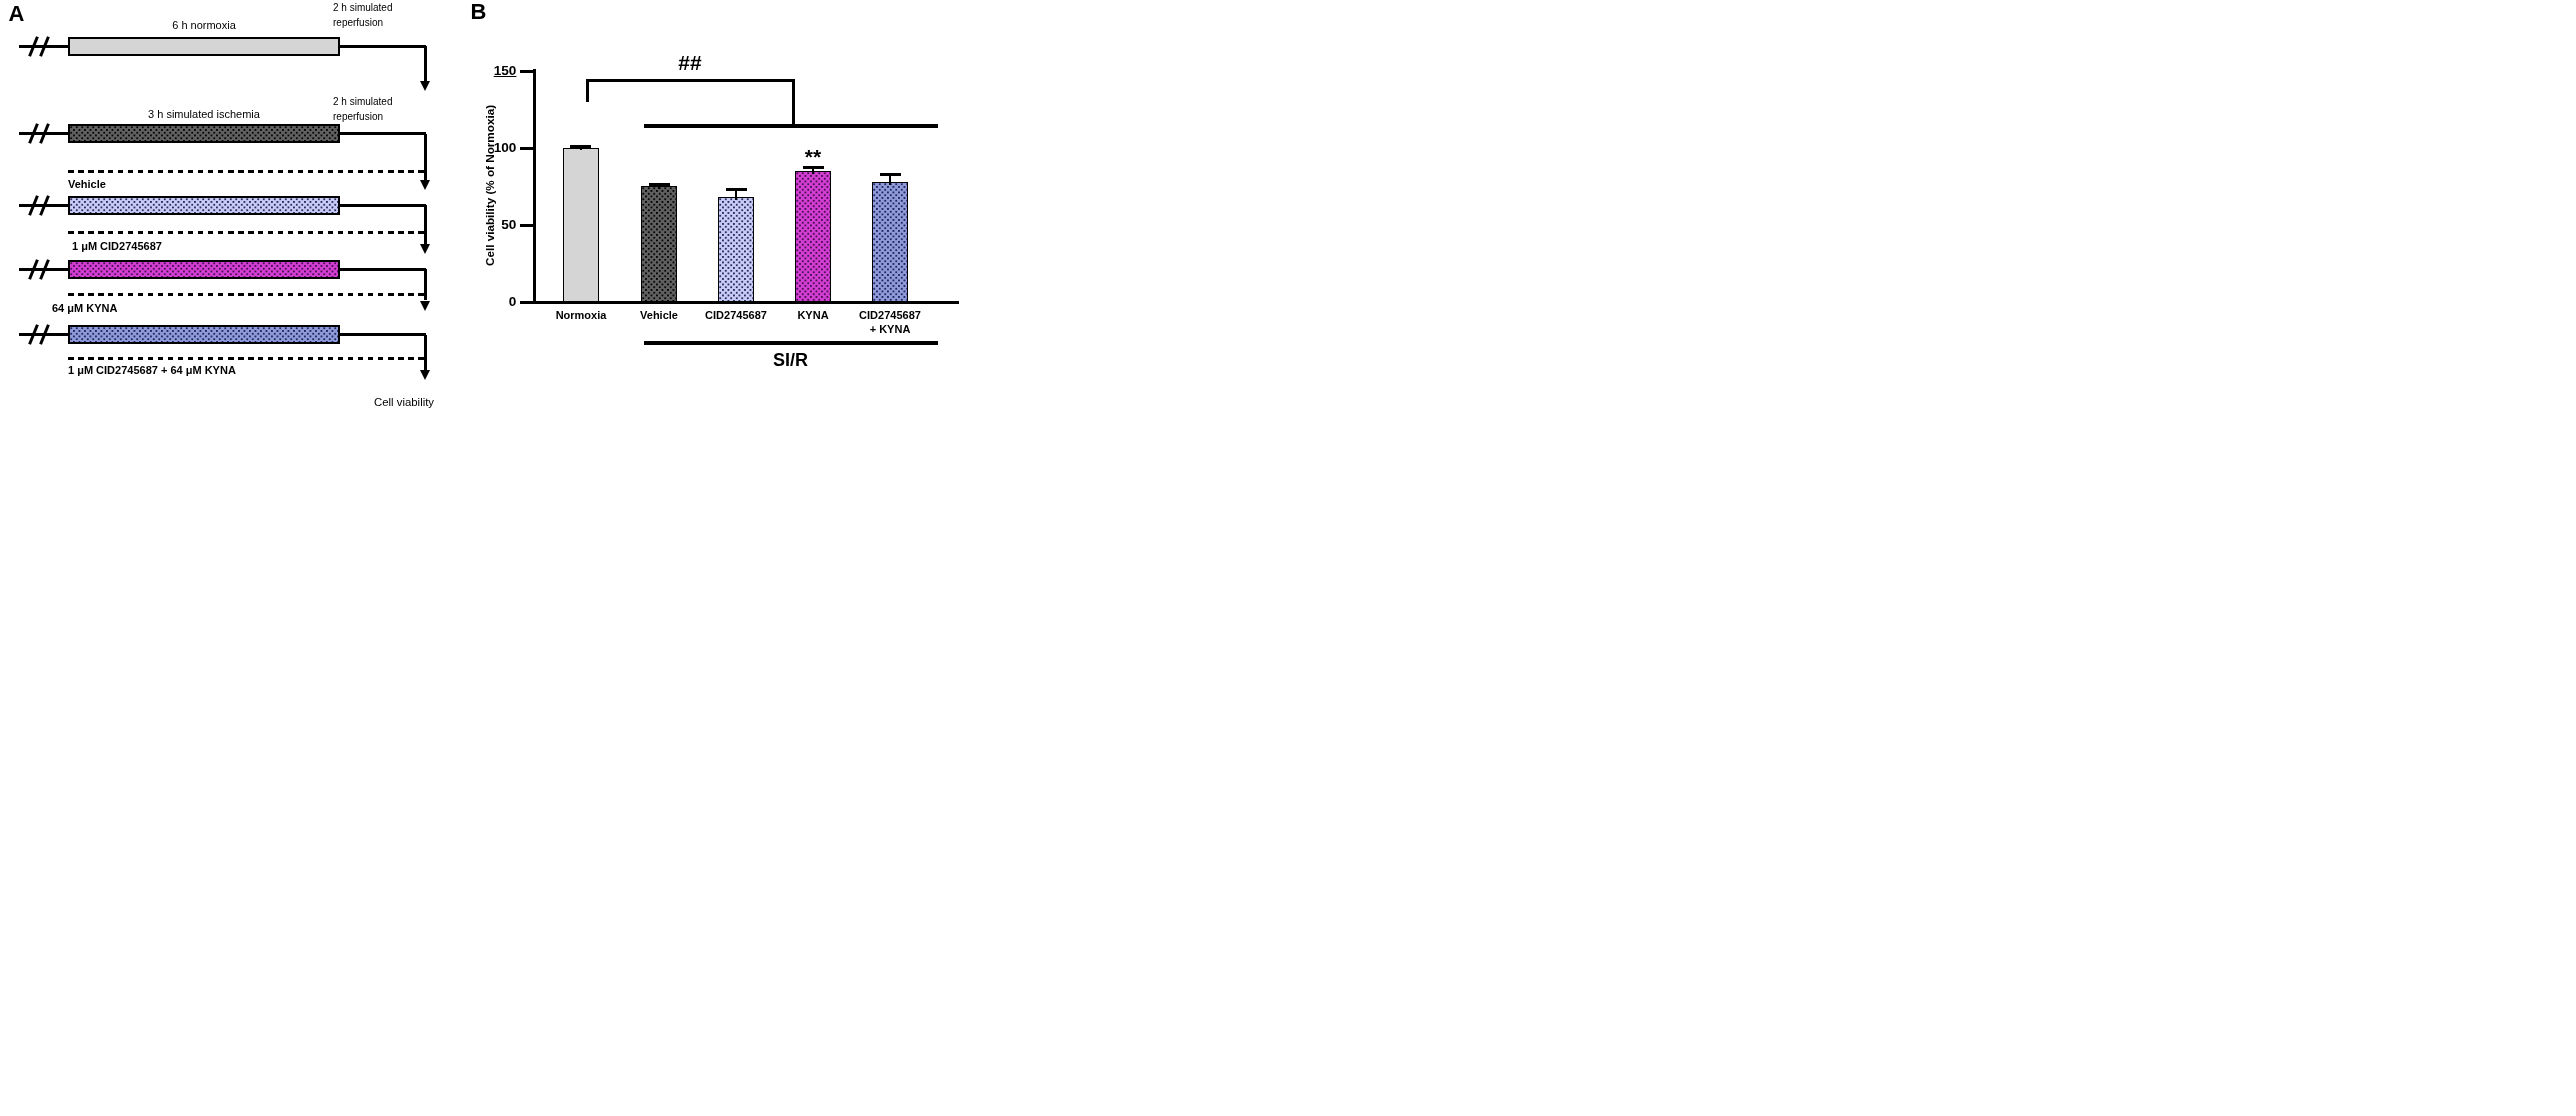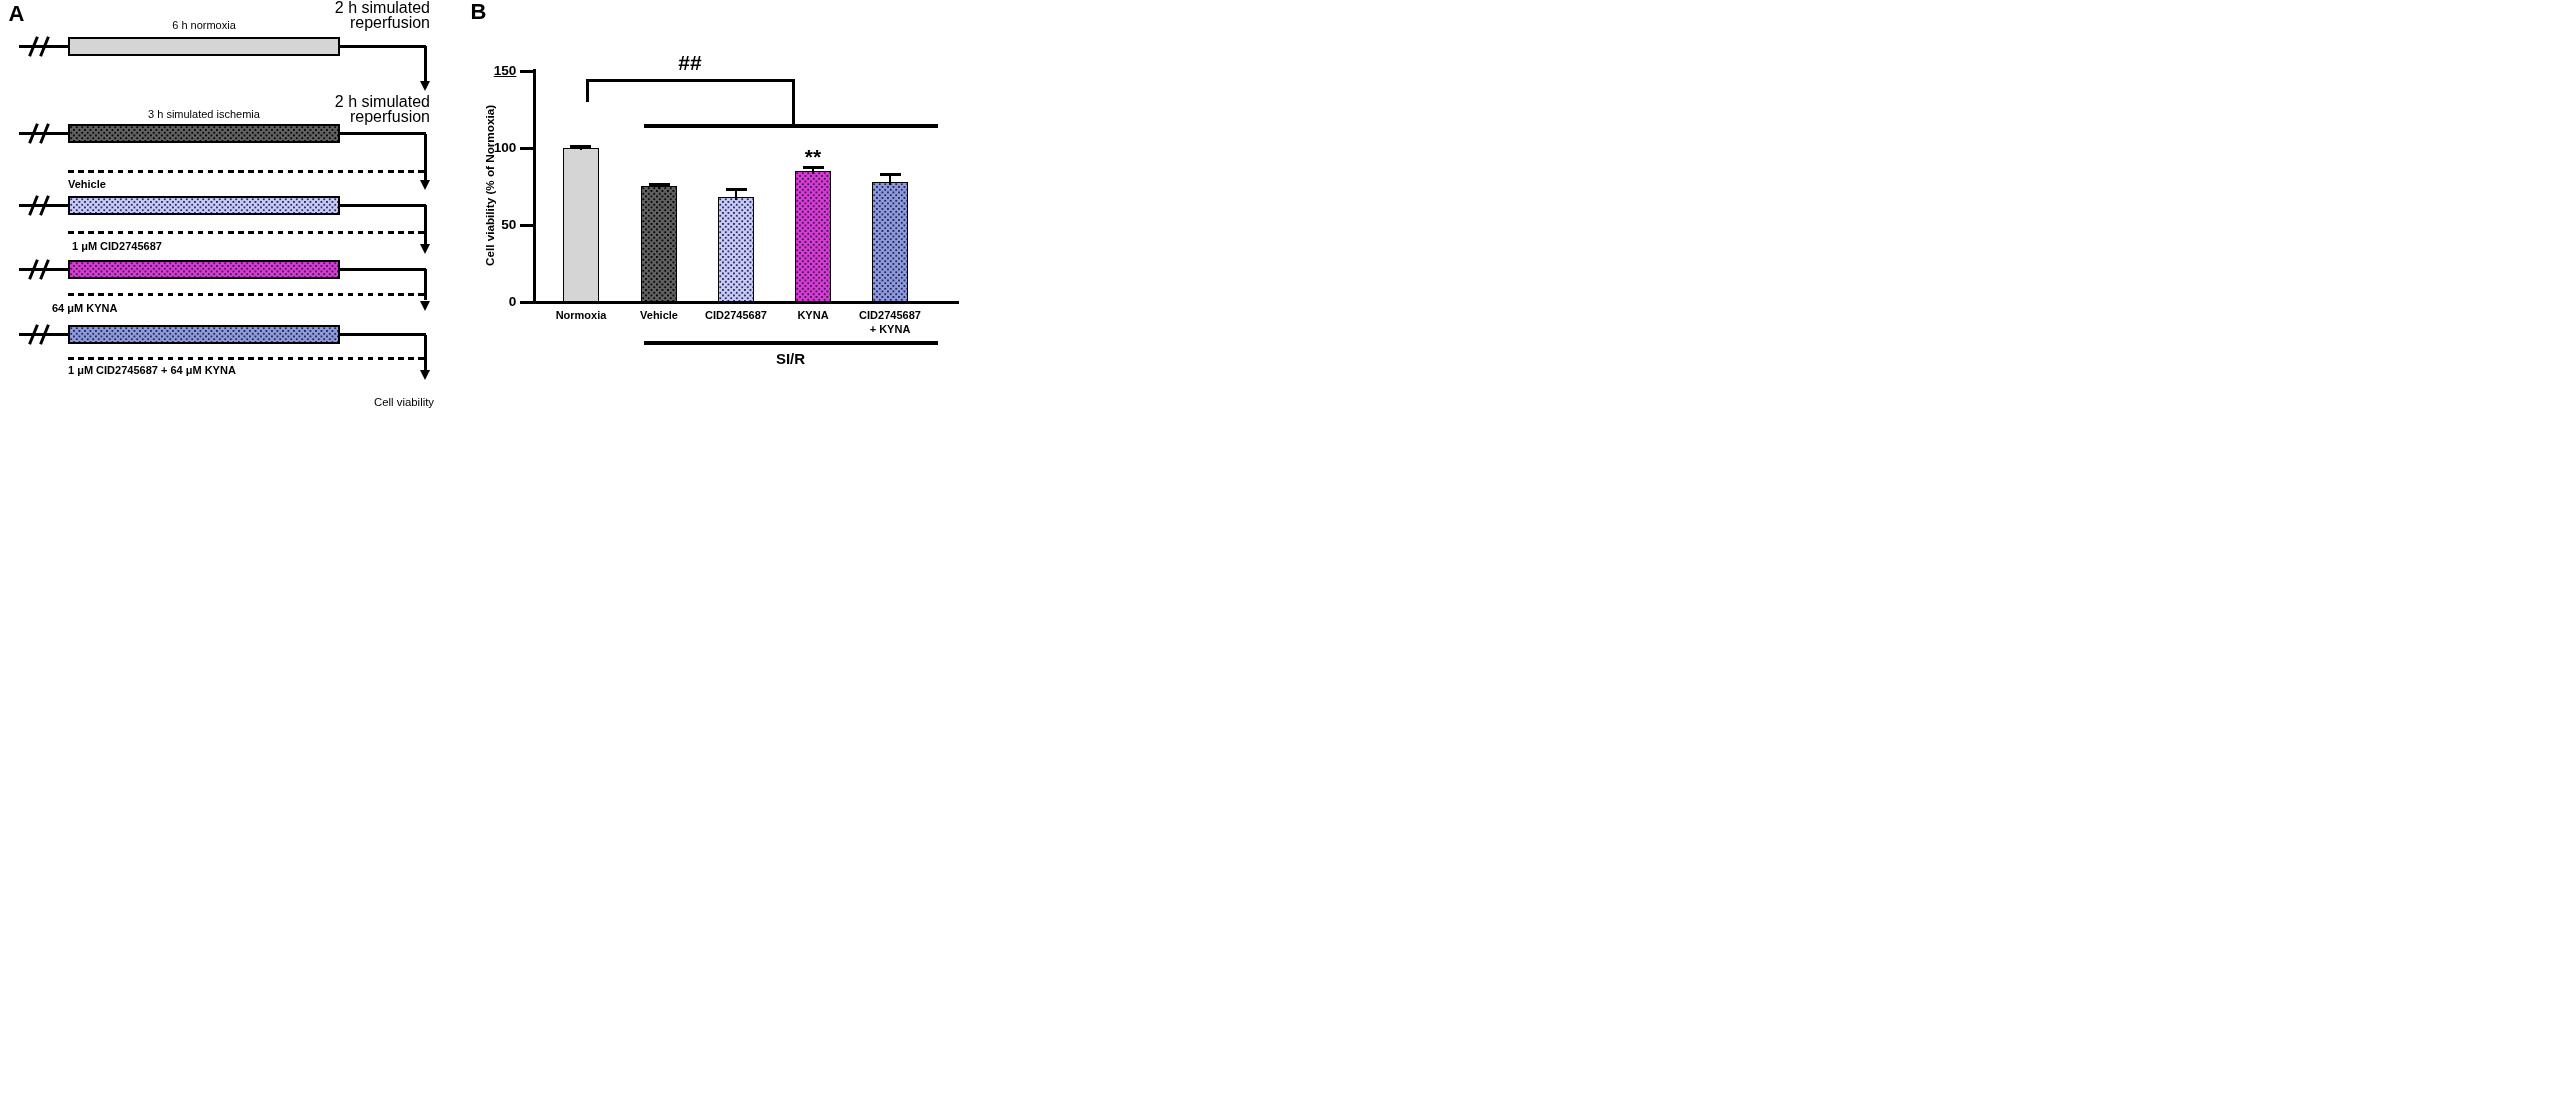--- a/index.html
+++ b/index.html
@@ -5,21 +5,21 @@
   html,body{margin:0;padding:0;background:#ffffff;}
   #canvas{
     position:relative;width:966px;height:419px;background:#fff;overflow:hidden;
     font-family:"Liberation Sans","DejaVu Sans",sans-serif;color:#000;
   }
   .abs{position:absolute;}
   .hline{position:absolute;background:#000;}
   .vline{position:absolute;background:#000;}
   .panel-letter{position:absolute;font-size:22px;font-weight:bold;line-height:1;}
   .atitle{position:absolute;font-size:11px;text-align:center;line-height:15px;}
-  .rlabel{position:absolute;font-size:16px;text-align:right;line-height:15px;}
+  .rlabel{position:absolute;font-size:10px;text-align:left;line-height:15px;}
   .treat{position:absolute;font-size:11px;font-weight:bold;line-height:12.3px;white-space:nowrap;}
   .endpoint{position:absolute;font-size:11.4px;text-align:center;line-height:13.6px;}
   .bar-a{position:absolute;border:2.5px solid #000;box-sizing:border-box;}
   .bar-b{position:absolute;border:1.8px solid #000;box-sizing:border-box;}
   .dashline{position:absolute;height:3.1px;background:repeating-linear-gradient(90deg,#000 0 5.5px,transparent 5.5px 10px);}
   .slash{position:absolute;width:3.1px;height:21px;background:#000;transform:rotate(22deg);}
   .arrowhead{position:absolute;width:0;height:0;border-left:5.5px solid transparent;border-right:5.5px solid transparent;border-top:10px solid #000;}
   .fill-lightgray{background-color:#d5d5d5;}
   .pat-dark{background-color:#606060;background-image:radial-gradient(circle,rgba(0,0,0,.95) 0.8px,transparent 0.9px),radial-gradient(circle,rgba(0,0,0,.95) 0.8px,transparent 0.9px);background-size:5.5px 5.5px;background-position:1.2px 1.2px,4px 4px;}
   .pat-lav{background-color:#c7cbf5;background-image:radial-gradient(circle,rgba(26,26,80,.9) 0.8px,transparent 0.9px),radial-gradient(circle,rgba(26,26,80,.9) 0.8px,transparent 0.9px);background-size:5.5px 5.5px;background-position:1.2px 1.2px,4px 4px;}
@@ -147,17 +147,17 @@
 
     <div class="hline" style="left:118px;top:79px;width:208px;height:3.1px;"></div>
     <div class="vline" style="left:118px;top:79px;width:3.1px;height:23.4px;"></div>
     <div class="vline" style="left:324px;top:79px;width:3.1px;height:49px;"></div>
     <div class="hline" style="left:176px;top:124px;width:294px;height:3.7px;"></div>
     <div class="sig" style="left:179px;top:51px;width:86px;font-size:21px;font-weight:bold;">##</div>
 
     <div class="sig" style="left:302px;top:145px;width:86px;font-size:21px;font-weight:bold;">**</div>
 
     <div class="hline" style="left:176px;top:341px;width:294px;height:3.7px;"></div>
-    <div class="sig" style="left:261px;top:350px;width:123px;font-size:15px;font-weight:bold;">SI/R</div>
+    <div class="sig" style="left:261px;top:350px;width:123px;font-size:18px;font-weight:bold;">SI/R</div>
   </div>
 
 </div>
 
 
 </body></html>

